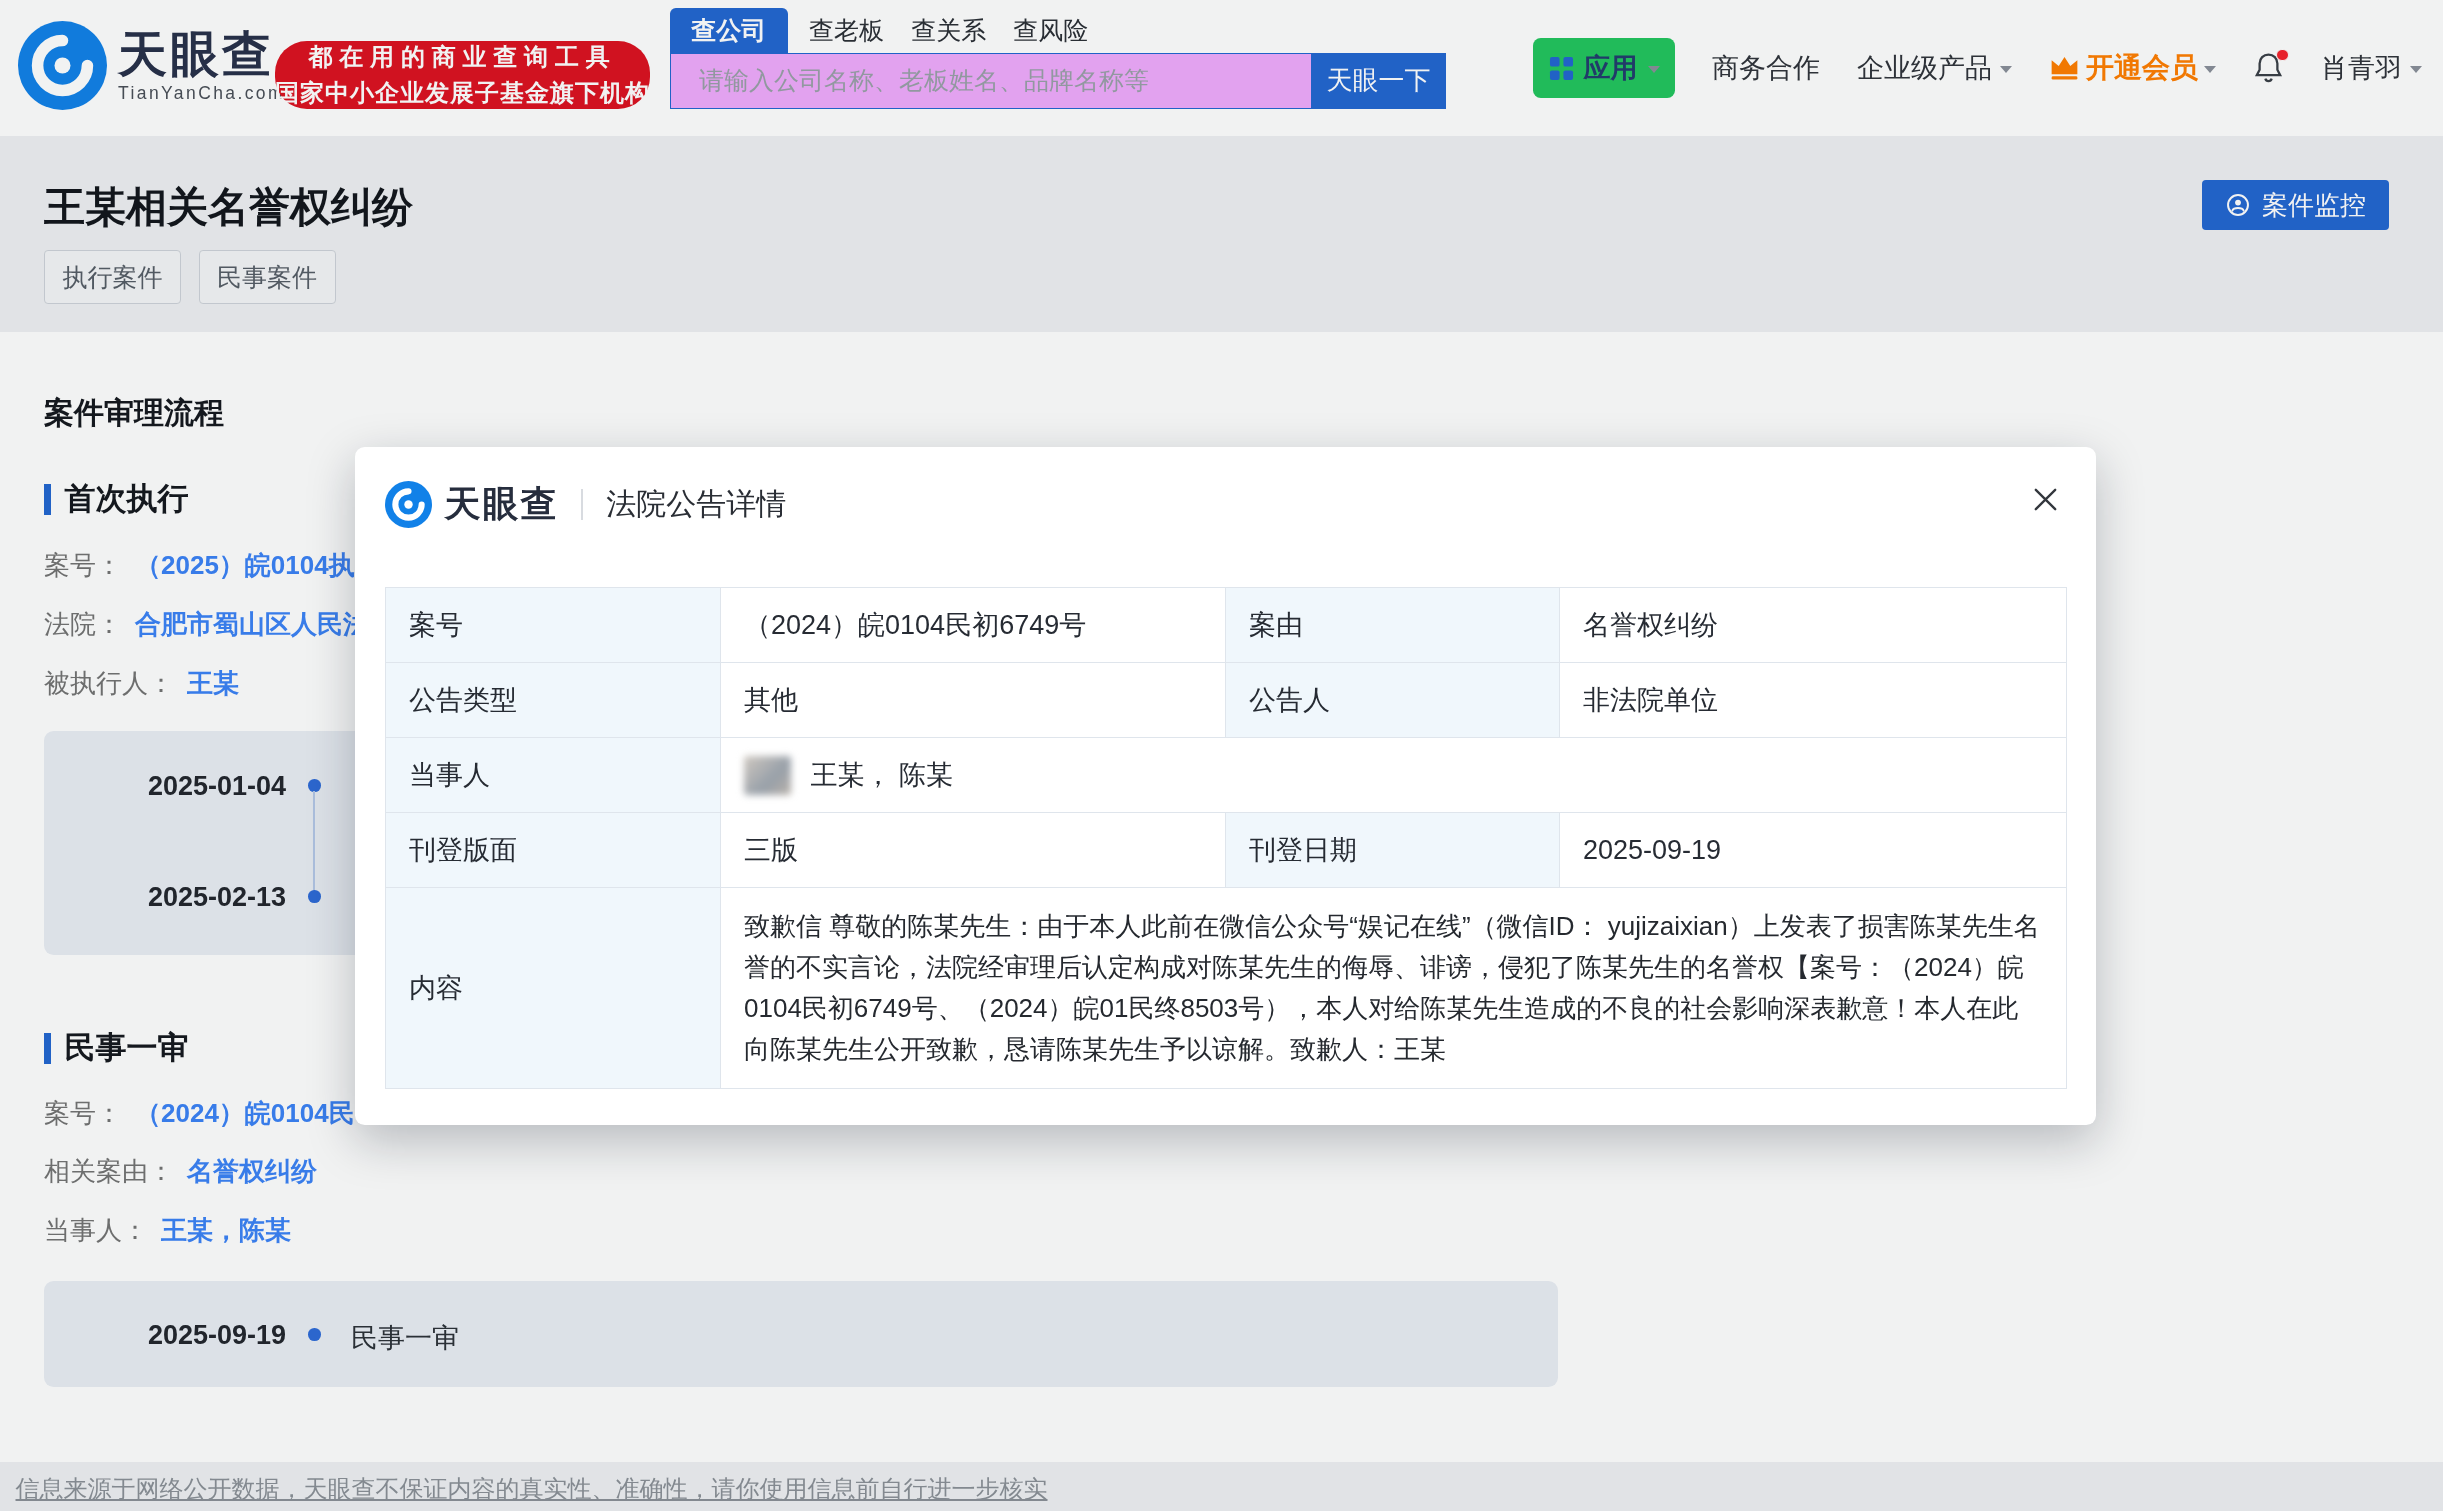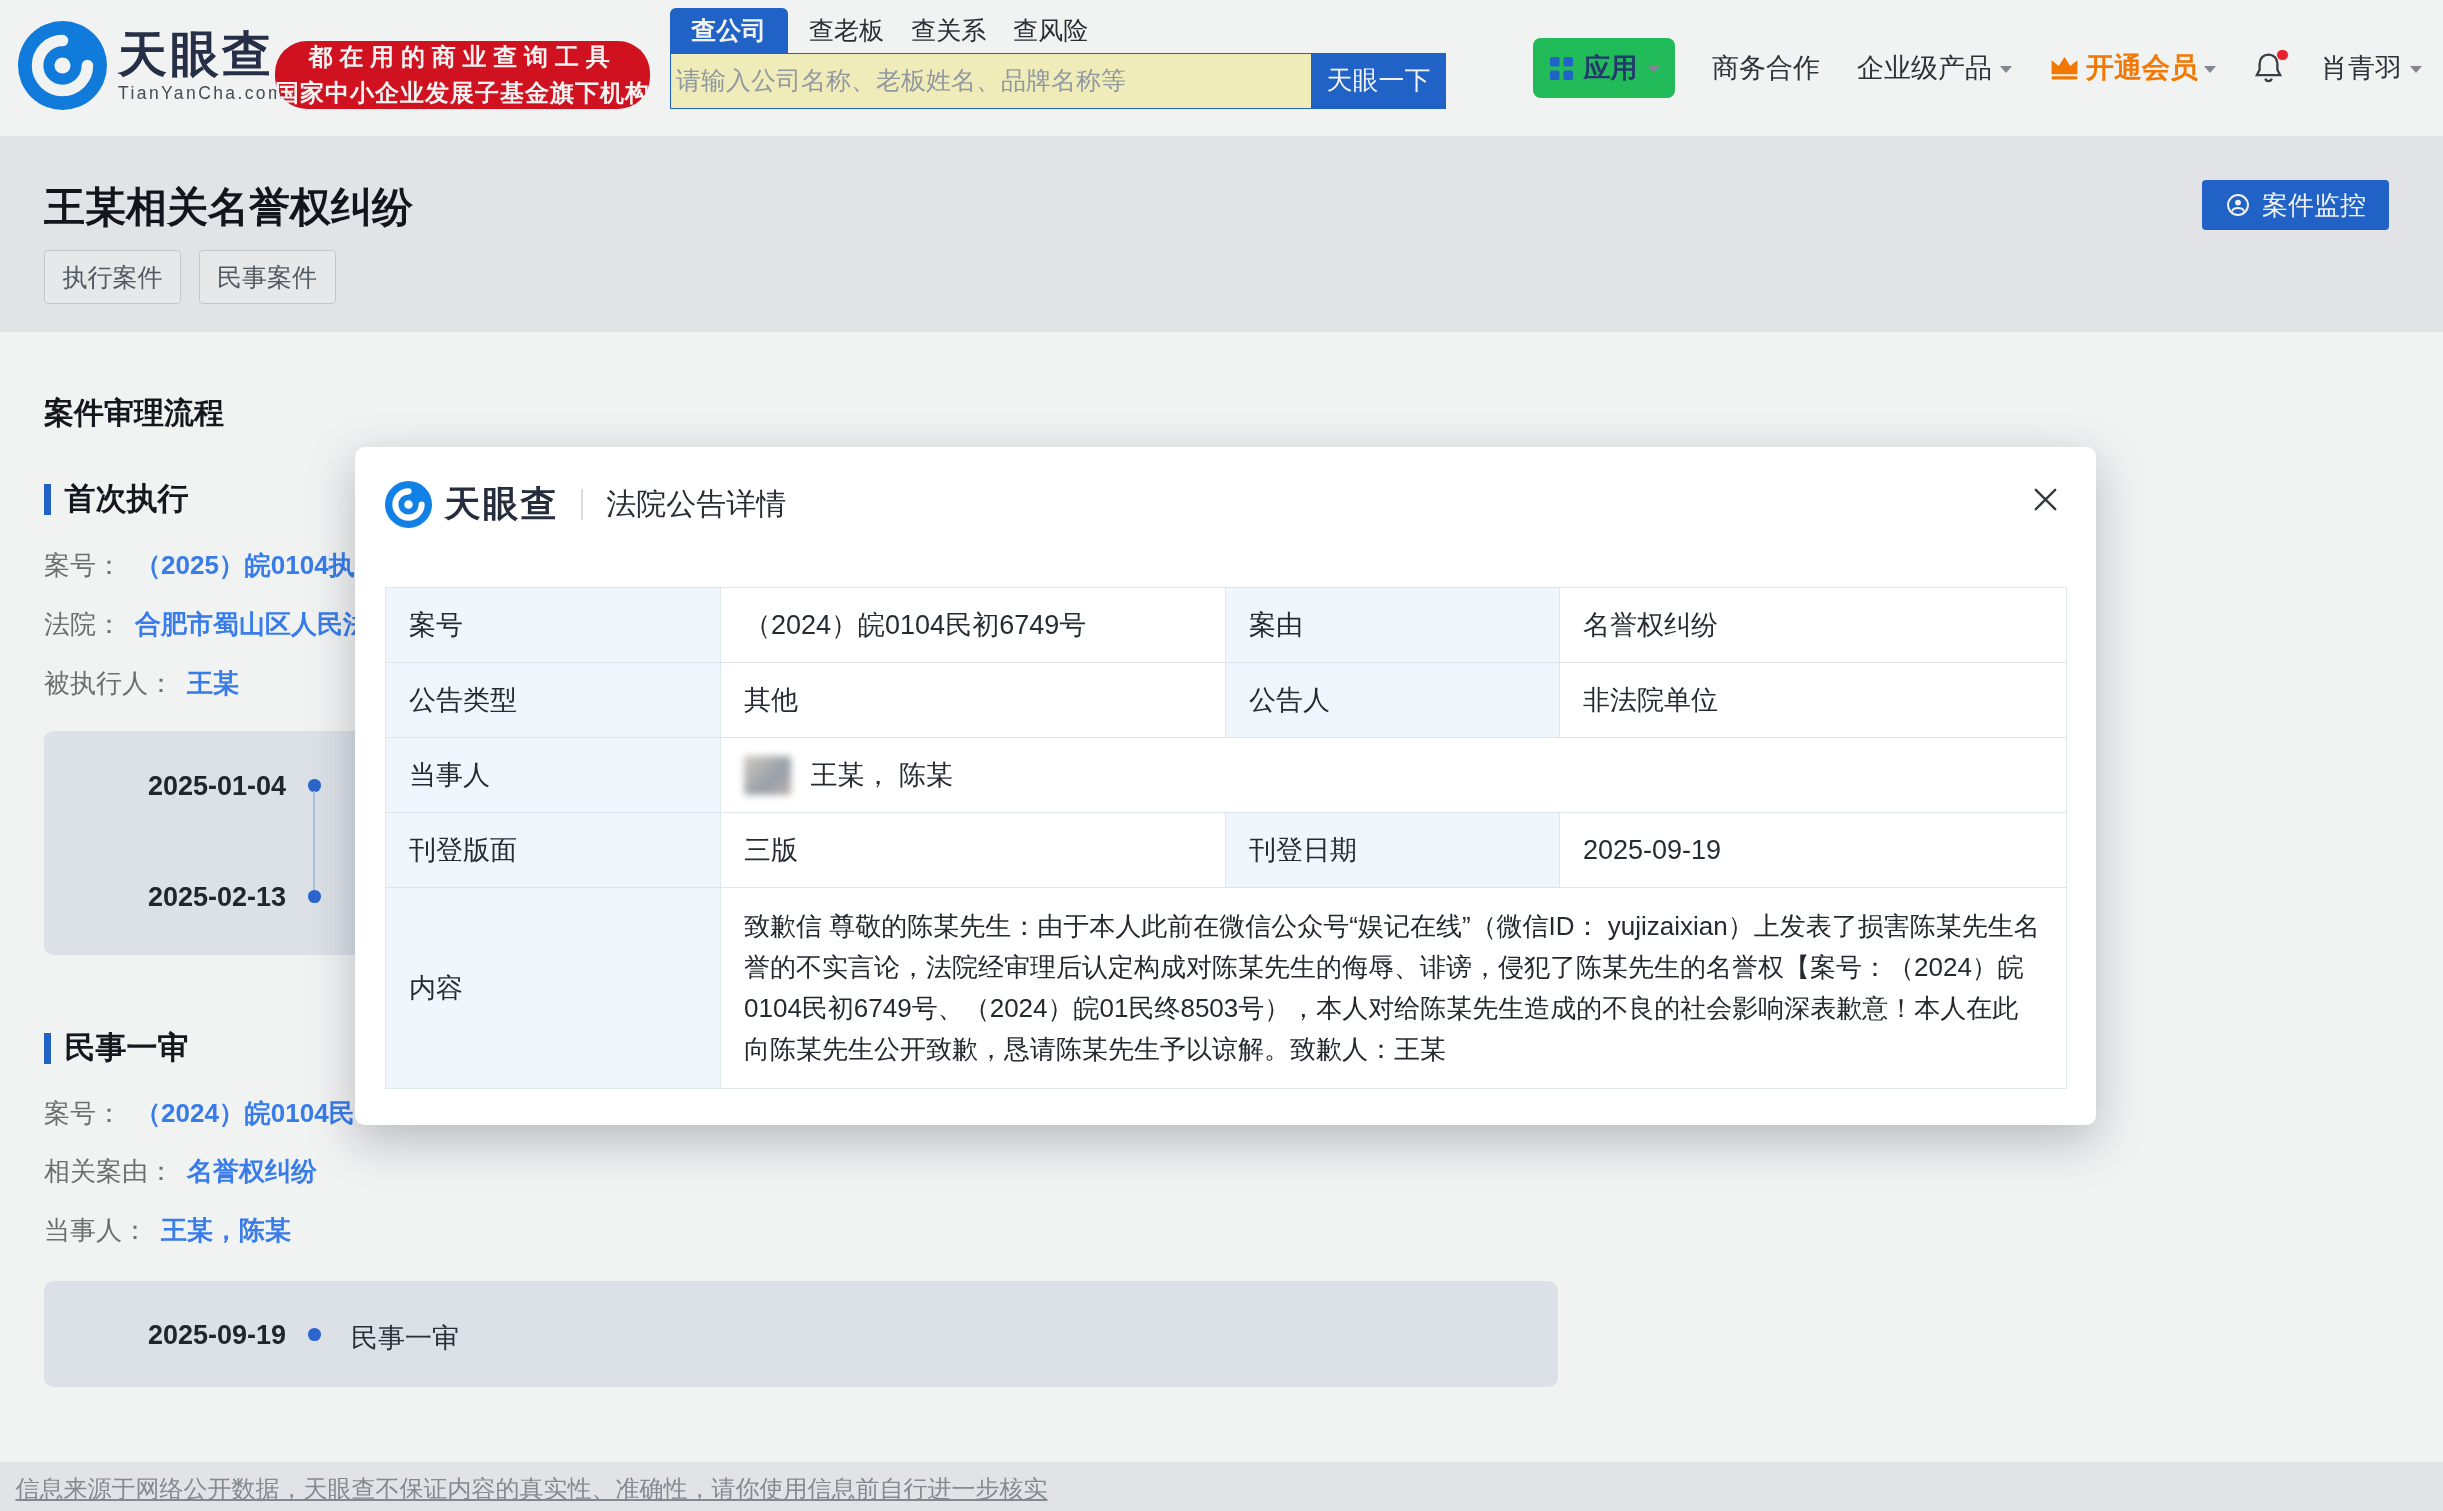--- a/index.html
+++ b/index.html
@@ -15,22 +15,22 @@
   .promo { position:absolute; left:275px; top:41px; width:375px; height:68px; background:#dc1220; color:#fff;
            display:flex; flex-direction:column; justify-content:center; align-items:center; gap:4.9px;border-radius:32px; }
   .promo .l1 { font-size:24px; font-weight:bold; letter-spacing:6.8px; white-space:nowrap; }
   .promo .l2 { font-size:24px; font-weight:bold; letter-spacing:1px; white-space:nowrap; }
 
   .search-wrap { position:absolute; left:670px; top:15.5px; }
   .tabs { display:flex; align-items:flex-end; height:37px; }
   .tab { font-size:25px; color:#2b2f36; padding:5.8px 13.6px; cursor:pointer; }
   .tab.active { background:#2366d1; color:#fff; border-radius:5.8px 5.8px 0 0; padding:5.8px 21.3px; font-weight:bold; margin-right:7.8px; }
   .search-row { display:flex; }
-  .search-input { width:641px; height:56px; border:1.9px solid #2366d1; border-right:none; font-size:25px; padding:0 5px;
-                  color:#333; outline:none; background:#fef9c3; font-family:inherit; }
+  .search-input { width:641px; height:56px; border:1.9px solid #2366d1; border-right:none; font-size:25px; padding:0 28px;
+                  color:#333; outline:none; background:#f0abfc; font-family:inherit; }
   .search-input::placeholder { color:#9aa0a8; }
   .search-btn { width:135px; height:56px; background:#2366d1; color:#fff; font-size:26px; border:none; cursor:pointer; font-family:inherit; }
 
   .nav { position:absolute; right:21.3px; top:0; height:136px; display:flex; align-items:center; gap:37px; }
   .apps-pill { display:flex; align-items:center; gap:10px; background:#22c55e; border-radius:7.8px; padding:11.6px 15.5px; cursor:pointer; }
   .apps-pill .txt { font-size:27px; font-weight:600; color:#223c6e; }
   .nav-item { font-size:27px; color:#30343b; cursor:pointer; display:flex; align-items:center; gap:7.8px; white-space:nowrap; }
   .vip { display:flex; align-items:center; gap:6px; cursor:pointer; }
   .vip .txt { font-size:28px; font-weight:bold; color:#ff7e00; }
   .caret { width:0; height:0; border-left:6.8px solid transparent; border-right:6.8px solid transparent;

